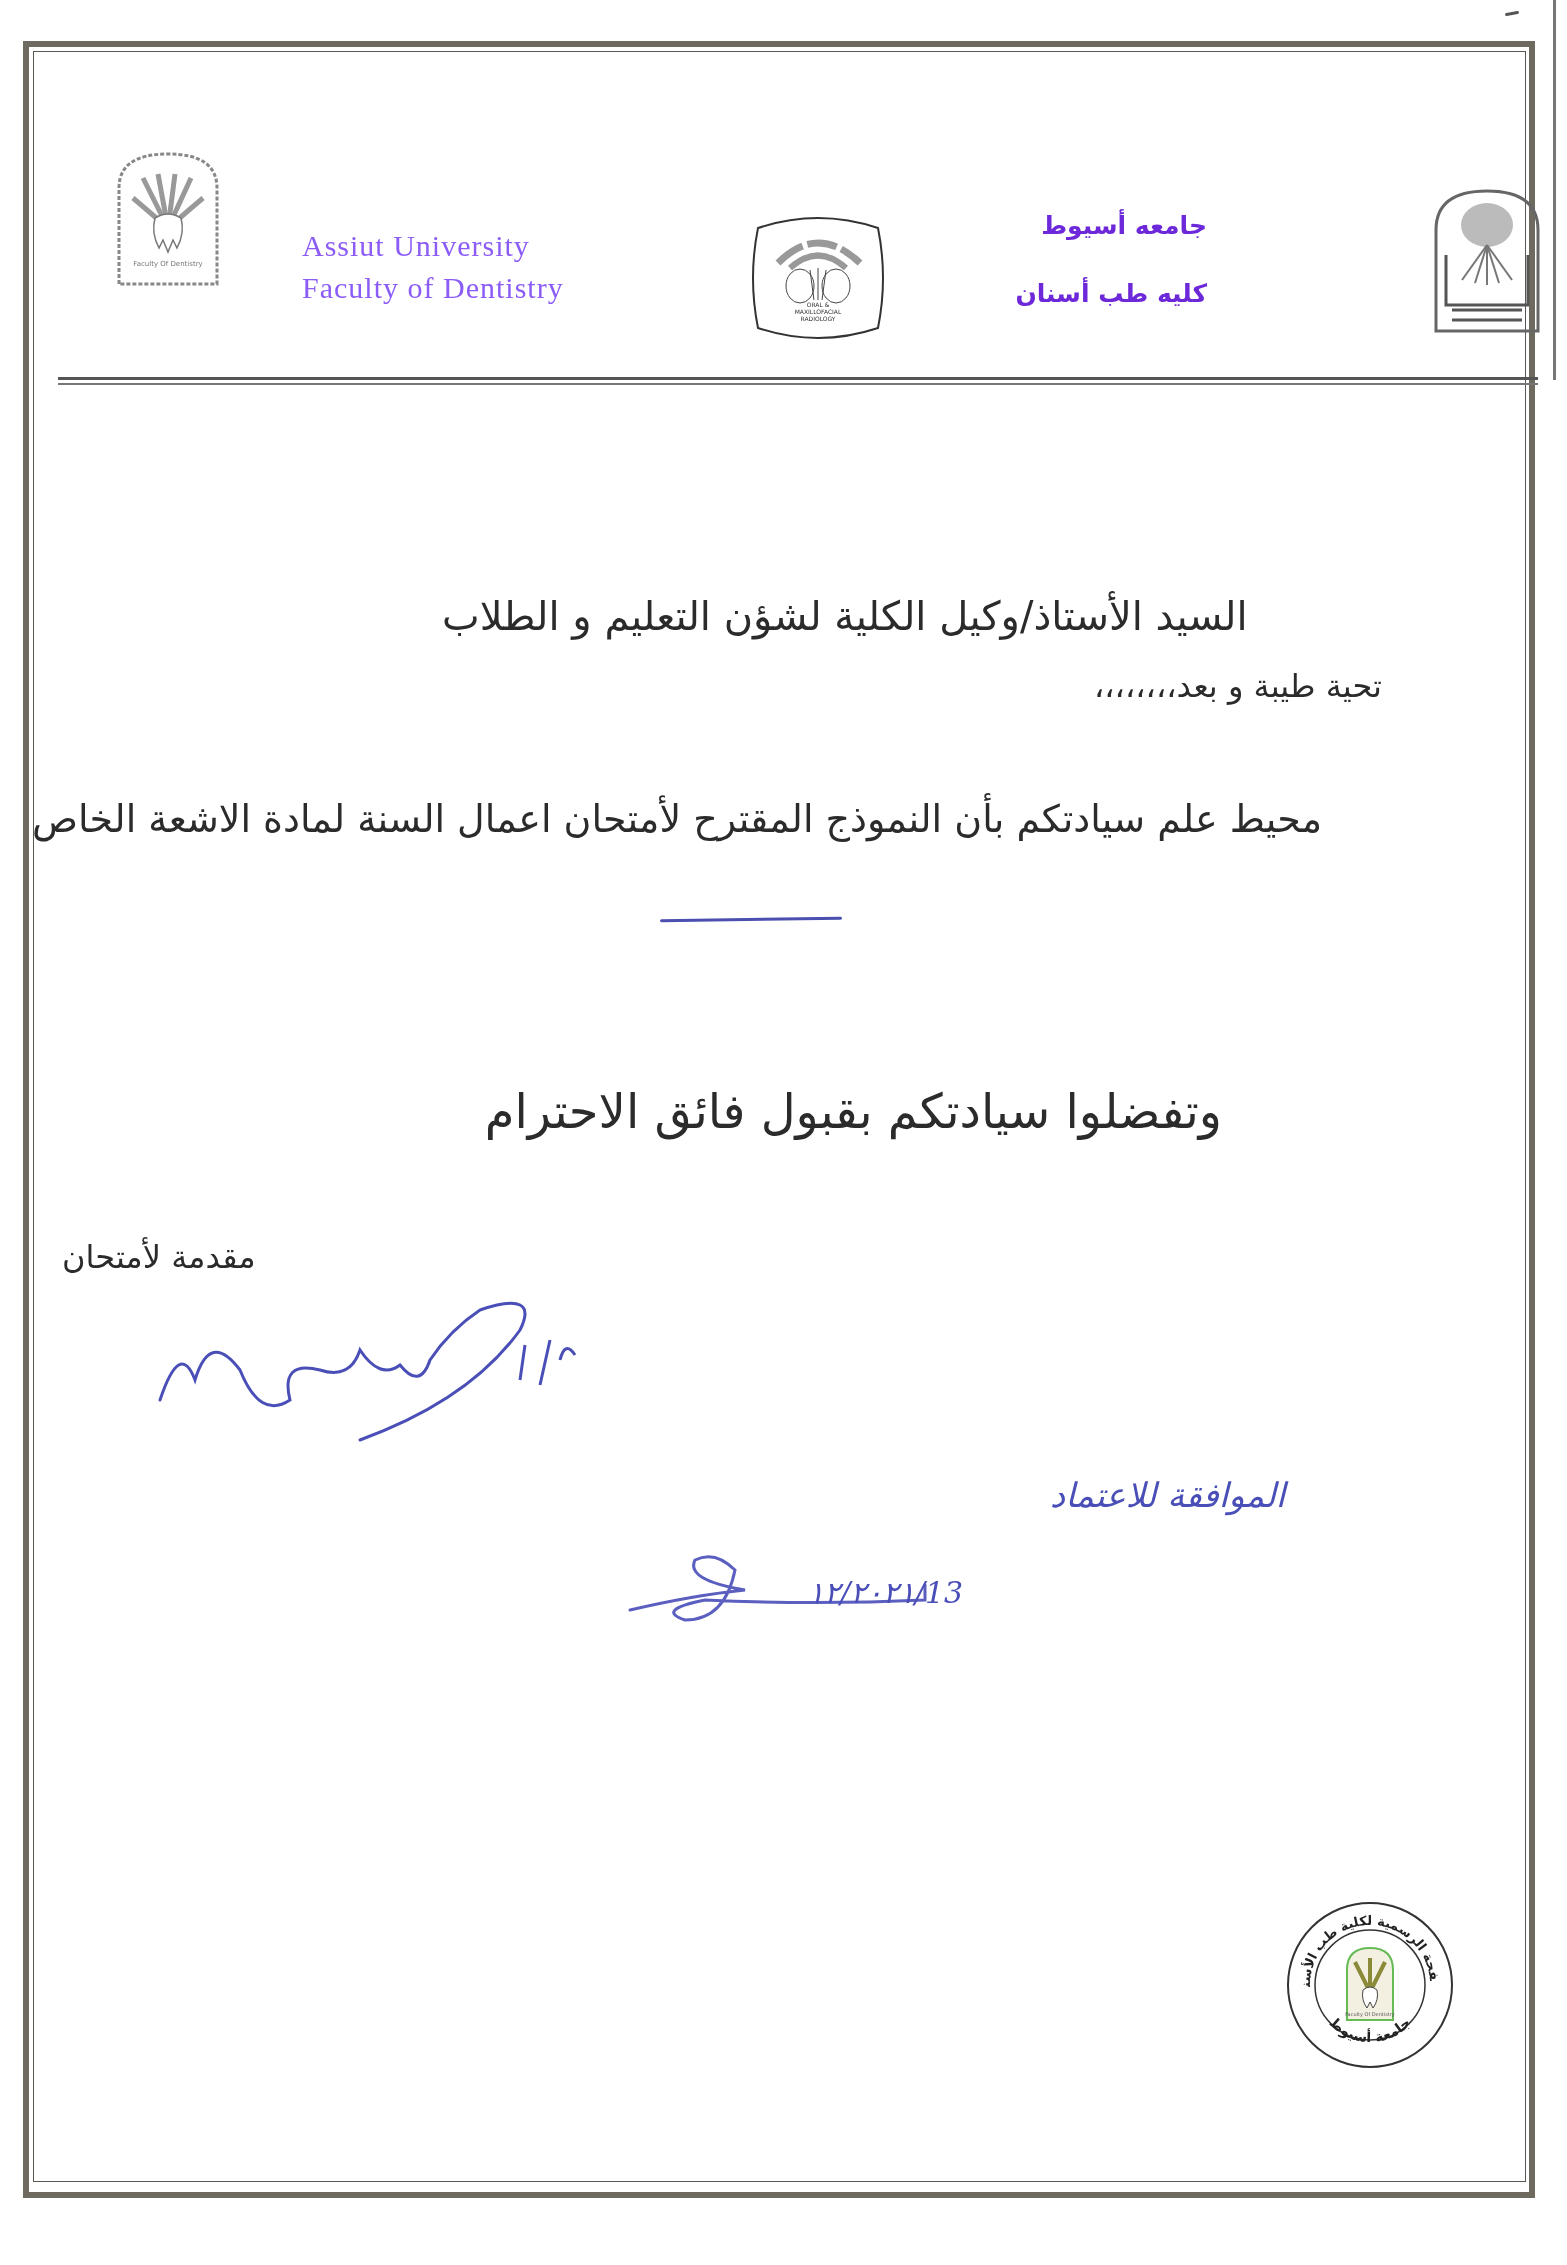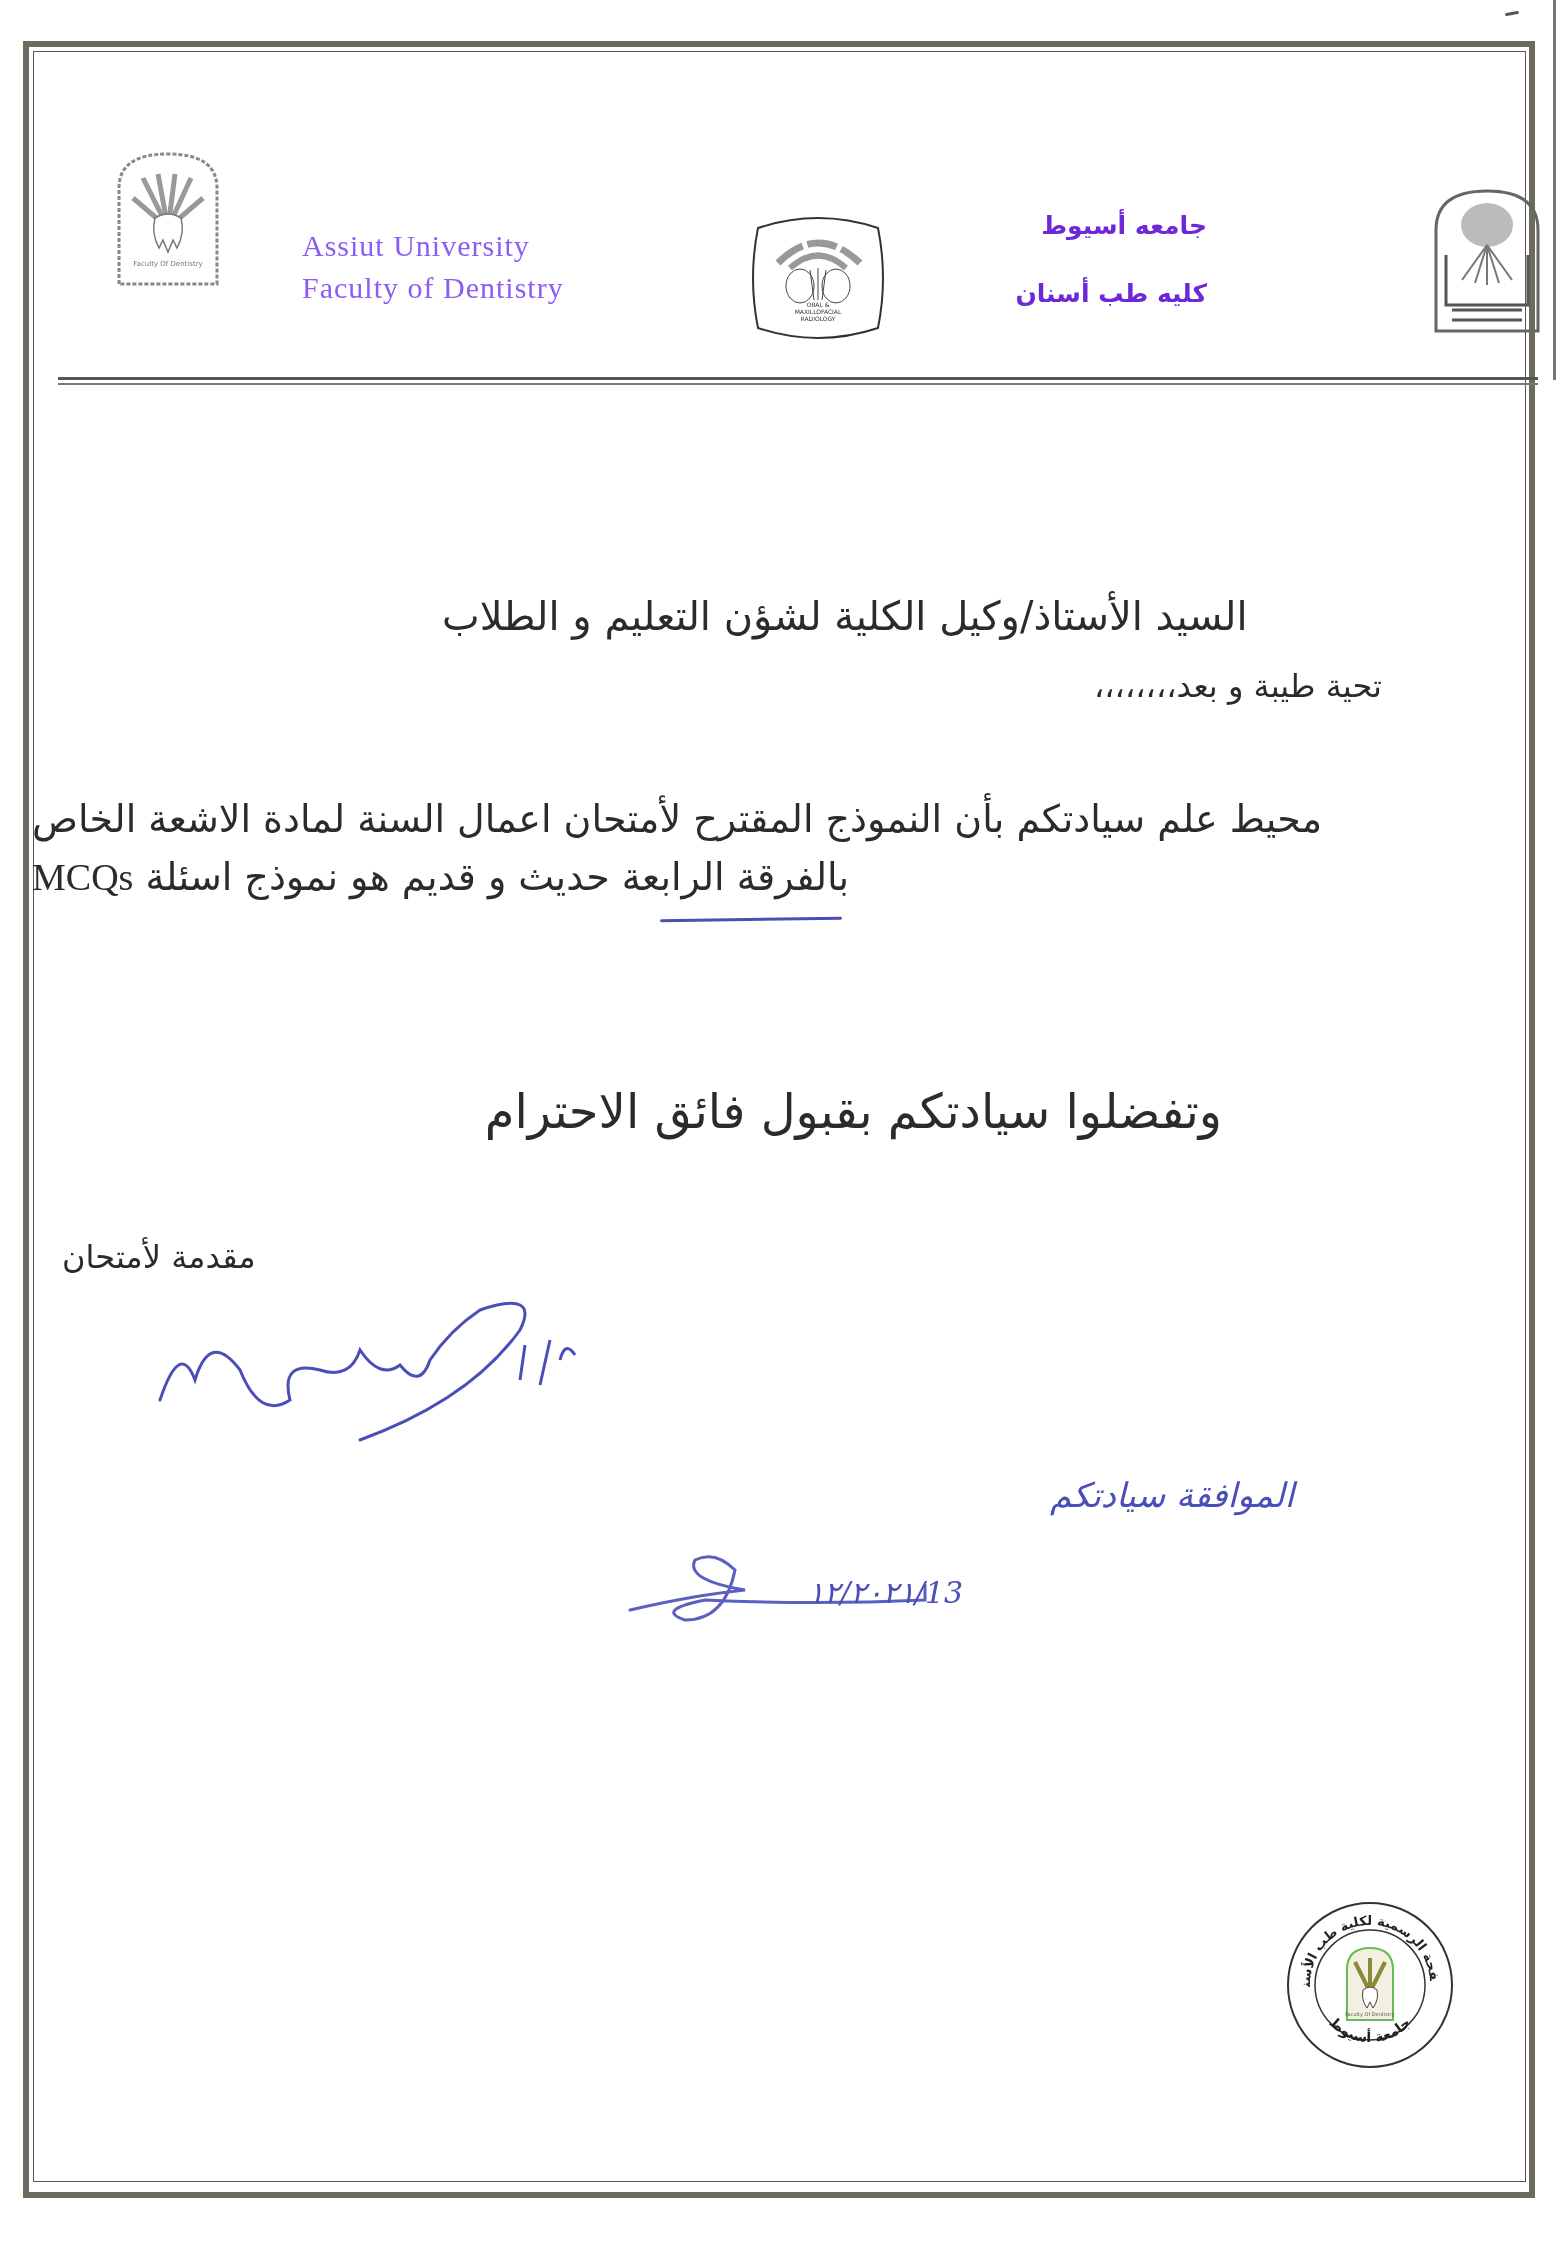--- a/index.html
+++ b/index.html
@@ -100,39 +100,35 @@
 
   <div class="rule1"></div>
   <div class="rule2"></div>
 </div>
 
 <div class="ar salutation">السيد الأستاذ/وكيل الكلية لشؤن التعليم و الطلاب</div>
 <div class="ar greeting">تحية طيبة و بعد،،،،،،،،</div>
 
 <div class="ar para">
   <div>محيط علم سيادتكم  بأن النموذج المقترح لأمتحان اعمال السنة لمادة الاشعة الخاص</div>
-  <div>
-    <span>بالفرقة الرابعة حديث و قديم هو نموذج اسئلة</span>
-    <span class="mcq">MCQs</span>
-  </div>
 </div>
 <div class="mcq-underline"></div>
 
 <div class="ar closing">وتفضلوا سيادتكم بقبول فائق الاحترام</div>
 <div class="ar presented">مقدمة لأمتحان</div>
 
 <div class="sig1">
   <svg width="500" height="200" viewBox="0 0 500 200">
     <path d="M40 130 Q60 70 75 110 Q90 60 120 100 Q140 150 170 130 Q160 90 200 100 Q230 110 240 80 Q260 110 280 95 Q300 120 310 90 Q330 60 360 40 Q420 20 400 60 Q350 130 240 170" fill="none" stroke="#4a4fb8" stroke-width="3" stroke-linecap="round"></path>
     <path d="M400 110 L405 75 M420 115 L430 70 M440 90 Q445 70 455 85" fill="none" stroke="#4a4fb8" stroke-width="3"></path>
   </svg>
   
 </div>
 
-<div class="ink approval">الموافقة سيادتكم</div>
+<div class="ink approval">الموافقة للاعتماد</div>
 
 <div class="sig2">
   <svg width="480" height="110" viewBox="0 0 480 110">
     <path d="M15 90 Q80 75 130 70 Q70 60 80 40 Q100 30 120 50 Q110 100 70 100 Q40 90 90 80 Q200 85 310 80 L310 65" fill="none" stroke="#5a5fc0" stroke-width="3" stroke-linecap="round"></path>
   </svg>
 </div>
 <div class="ink date">13/١٢/٢٠٢١</div>
 
 <svg class="stamp" viewBox="0 0 170 170">
   <circle cx="85" cy="85" r="82" fill="none" stroke="#333" stroke-width="2"></circle>

